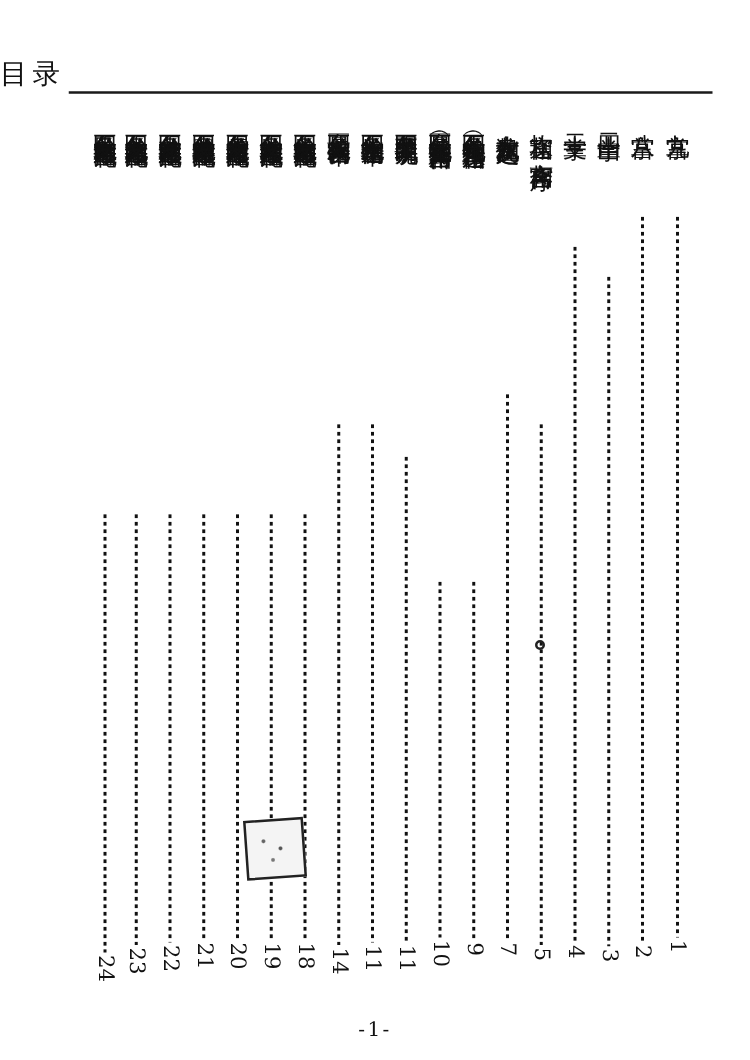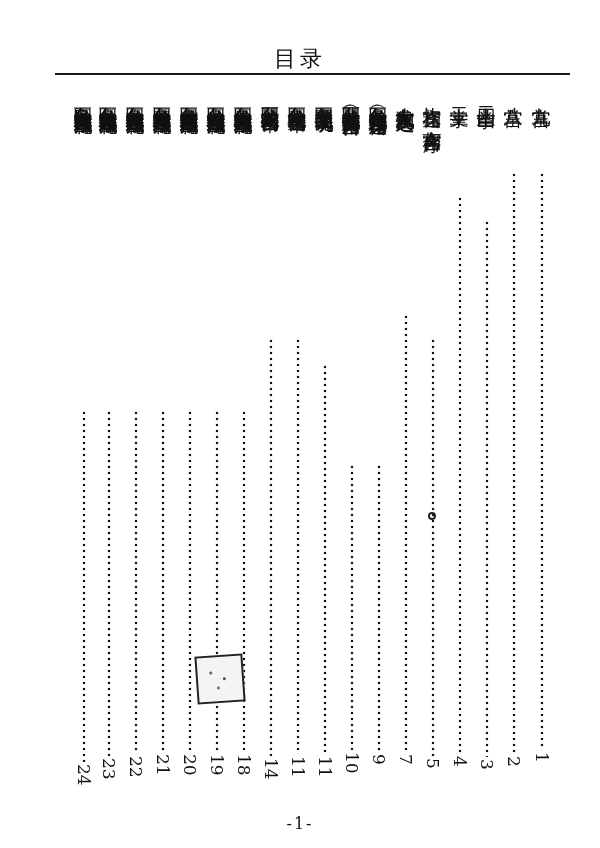--- a/index.html
+++ b/index.html
@@ -8,21 +8,21 @@
       background: #ffffff;
       position: relative;
       overflow: hidden;
       font-family: "DejaVu Serif", "Liberation Serif", serif;
       color: #111111;
     }
     .title {
       position: absolute;
       left: 0; width: 600px;
       top: 44px;
-      text-align: center;
+      text-align: left;
       font-size: 22px;
       letter-spacing: 4px;
       font-family: "DejaVu Sans", sans-serif;
     }
     .rule {
       position: absolute;
       left: 55px; width: 515px;
       top: 73px; height: 0;
       border-top: 2.5px solid #1a1a1a;
     }

